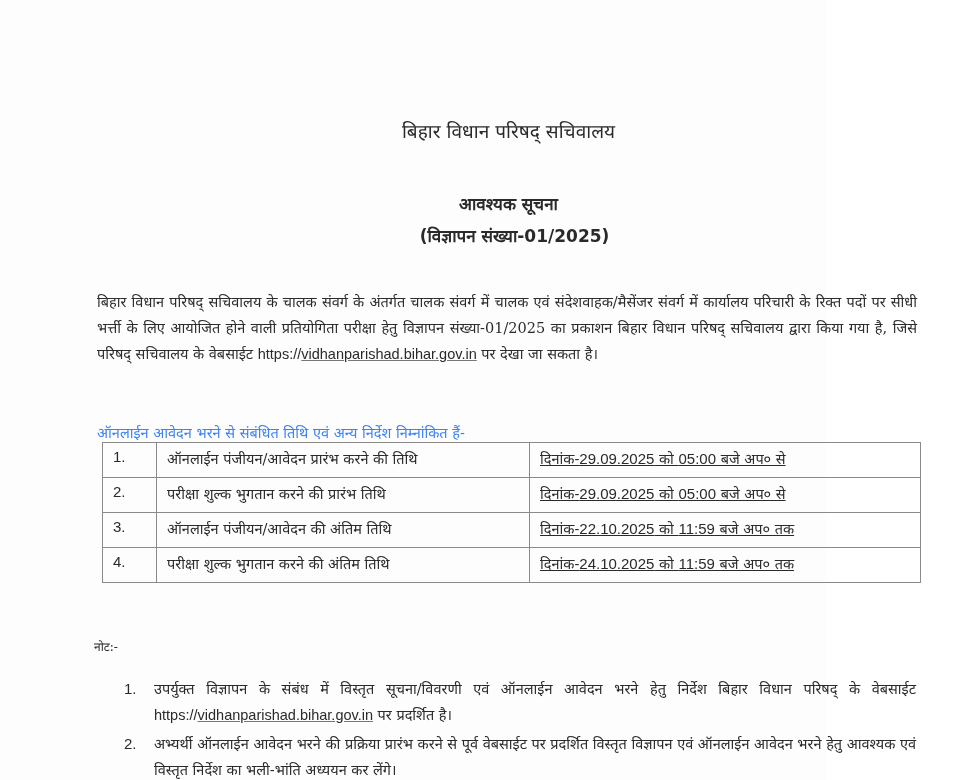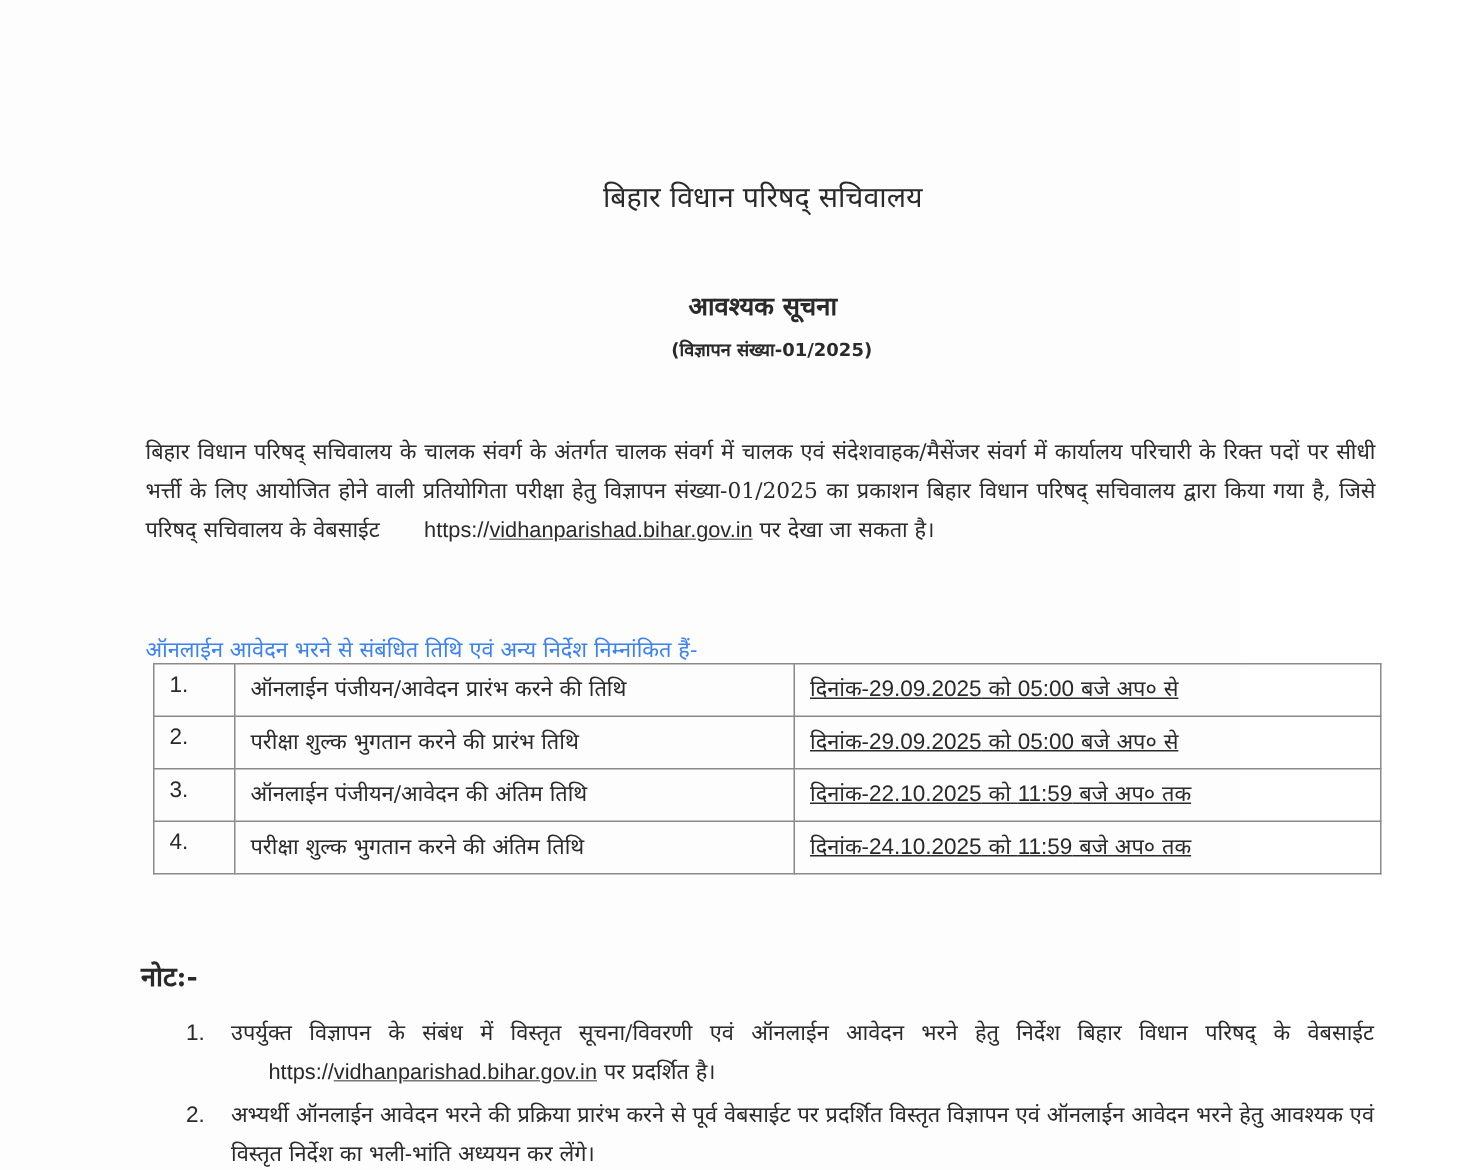--- a/index.html
+++ b/index.html
@@ -47,42 +47,41 @@
   .hdr-notice {
     top: 192px;
     font-size: 17px;
     font-weight: bold;
     padding-left: 46px;
     box-sizing: border-box;
     font-family: "DejaVu Sans", "Liberation Sans", sans-serif;
   }
   .hdr-adno {
     top: 224px;
-    font-size: 12px;
+    font-size: 17px;
     font-weight: bold;
     padding-left: 58px;
     box-sizing: border-box;
     font-family: "DejaVu Sans", "Liberation Sans", sans-serif;
   }
   .para {
     position: absolute;
     left: 97px;
     top: 289px;
     width: 820px;
     font-size: 14.5px;
     line-height: 26px;
     text-align: justify;
     font-family: "DejaVu Serif", serif;
     color: #2c2c2c;
   }
   .link {
     font-family: "Liberation Sans", "DejaVu Sans", sans-serif;
     color: #2a2a2a;
     text-decoration: none;
-    margin-left: 25px;
   }
   .link .u {
     text-decoration: underline;
     text-decoration-color: #777;
   }
   .intro {
     position: absolute;
     left: 97px;
     top: 422px;
     font-size: 14.5px;
@@ -119,23 +118,22 @@
     text-decoration: underline;
   }
   table.dates td.date .hi {
     font-family: "DejaVu Serif", serif;
     font-size: 14.5px;
   }
   .note-label {
     position: absolute;
     left: 94px;
     top: 638px;
-    font-size: 18px;
-    font-family: "DejaVu Serif", serif;
-    font-weight: bold;
+    font-size: 12px;
+    font-family: "DejaVu Serif", serif;
   }
   .notes {
     position: absolute;
     left: 124px;
     top: 676px;
     width: 792px;
     font-size: 14.5px;
     line-height: 26px;
     font-family: "DejaVu Serif", serif;
   }

